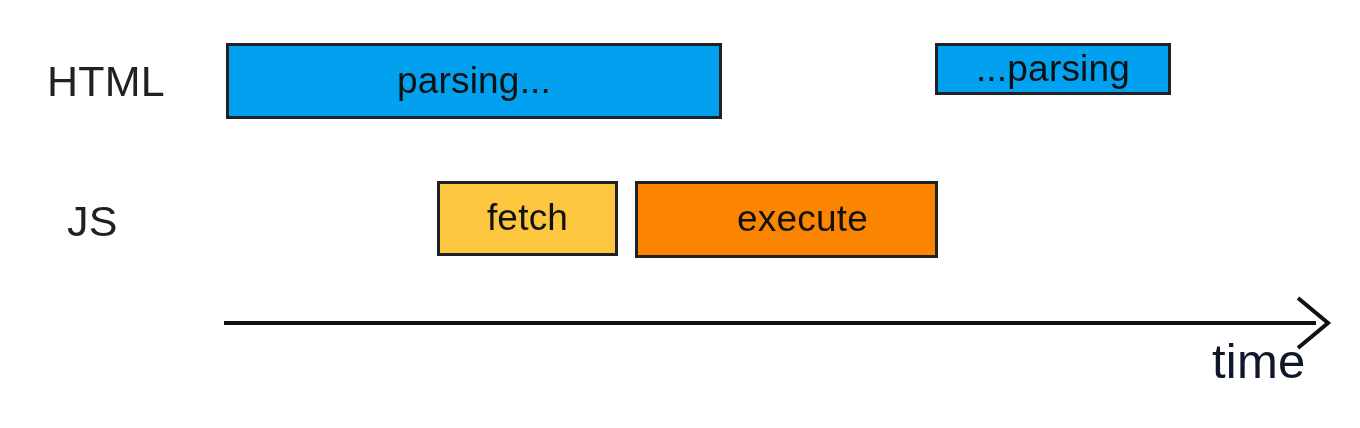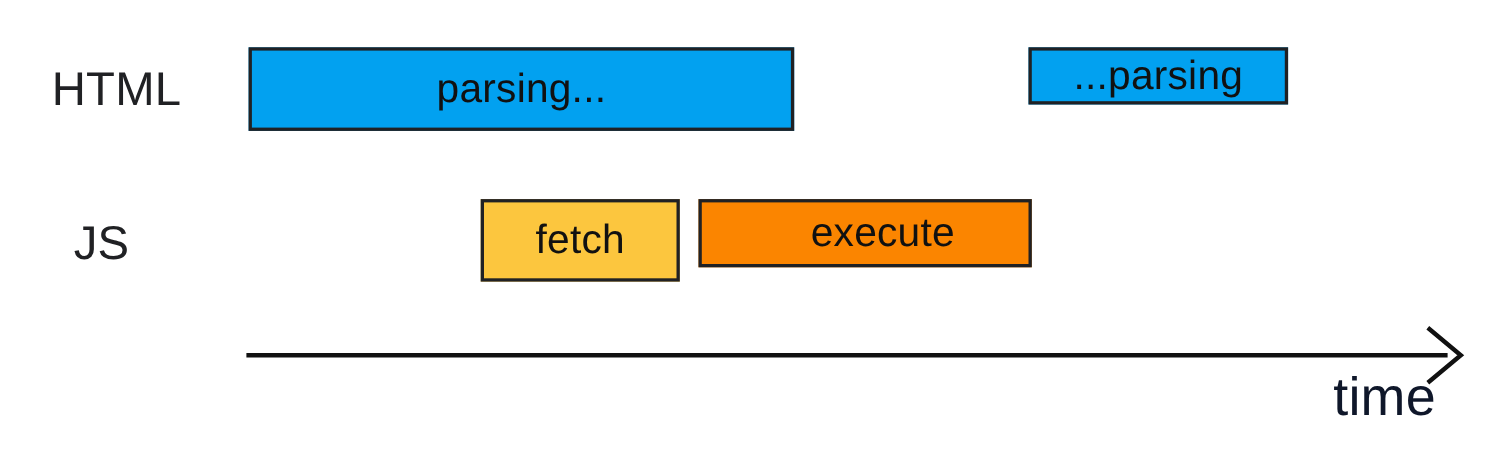--- a/index.html
+++ b/index.html
@@ -61,21 +61,21 @@
   }
   #seg-parsing-end {
     left: 935px;  top: 43px;  width: 236px; height: 52px;
   }
 
   
   #seg-fetch {
     left: 437px;  top: 181px; width: 181px; height: 75px;
   }
   #seg-execute {
-    left: 635px;  top: 181px; width: 303px; height: 62px; padding-left: 32px;
+    left: 635px;  top: 181px; width: 303px; height: 77px; padding-left: 32px;
   }
 
   
   #time-axis {
     position: absolute;
     left: 218px;
     top: 292px;
     width: 1125px;
     height: 62px;
   }

